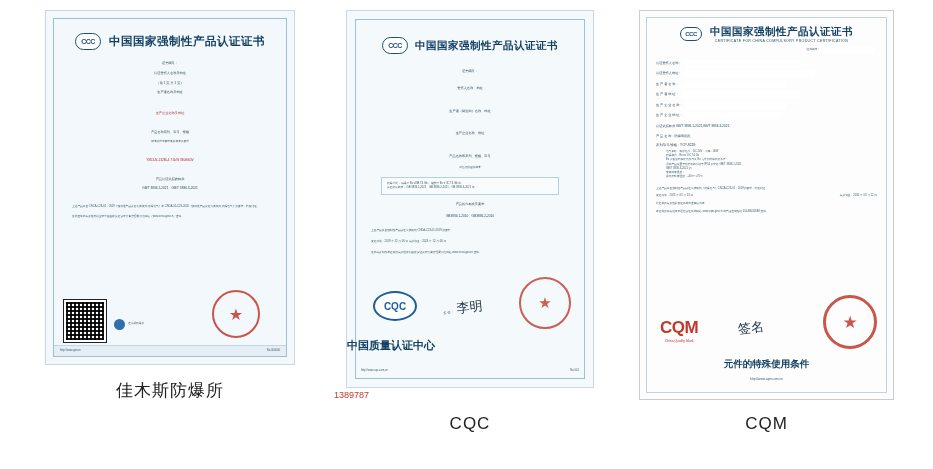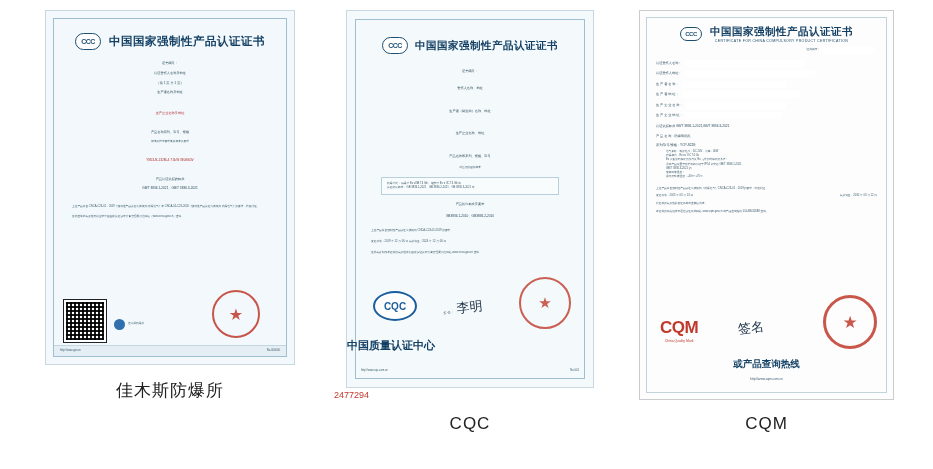--- a/index.html
+++ b/index.html
@@ -323,21 +323,21 @@
         <span>李明</span>
       </div>
       <div class="stamp"></div>
       <div class="org">中国质量认证中心</div>
 
       <div class="foot">
         <span class="tinier">http://www.cqc.com.cn</span>
         <span class="tinier">No.001</span>
       </div>
     </div>
-    <div class="c2-serial">2477294</div>
+    <div class="c2-serial">1389787</div>
     <div class="cert-caption">CQC</div>
   </div>
 
   <div class="cert-col col-3">
     <div class="sheet c3">
       <div class="inner-border"></div>
 
       <div class="hdr">
         <div class="ccc small">CCC</div>
         <div class="hdr-texts">
@@ -399,19 +399,19 @@
         <div class="tinier">此证书的有效性以发证机构审查确认为准。</div>
         <div class="tinier" style="margin-top:4px">本证书的相关信息可通过认证机构网站 www.cqm.gov.cn 或产品查询热线 010-88411688 查询。</div>
       </div>
 
       <div class="cqm-logo">
         <div class="cqm-mark">CQM</div>
         <div class="cqm-sub">China Quality Mark</div>
       </div>
       <div class="sign">签名</div>
       <div class="stamp"></div>
-      <div class="org">或产品查询热线</div>
+      <div class="org">元件的特殊使用条件</div>
       <div class="orgurl">http://www.cqm.com.cn</div>
     </div>
     <div class="cert-caption">CQM</div>
   </div>
 
 </div>
 
 </body></html>

